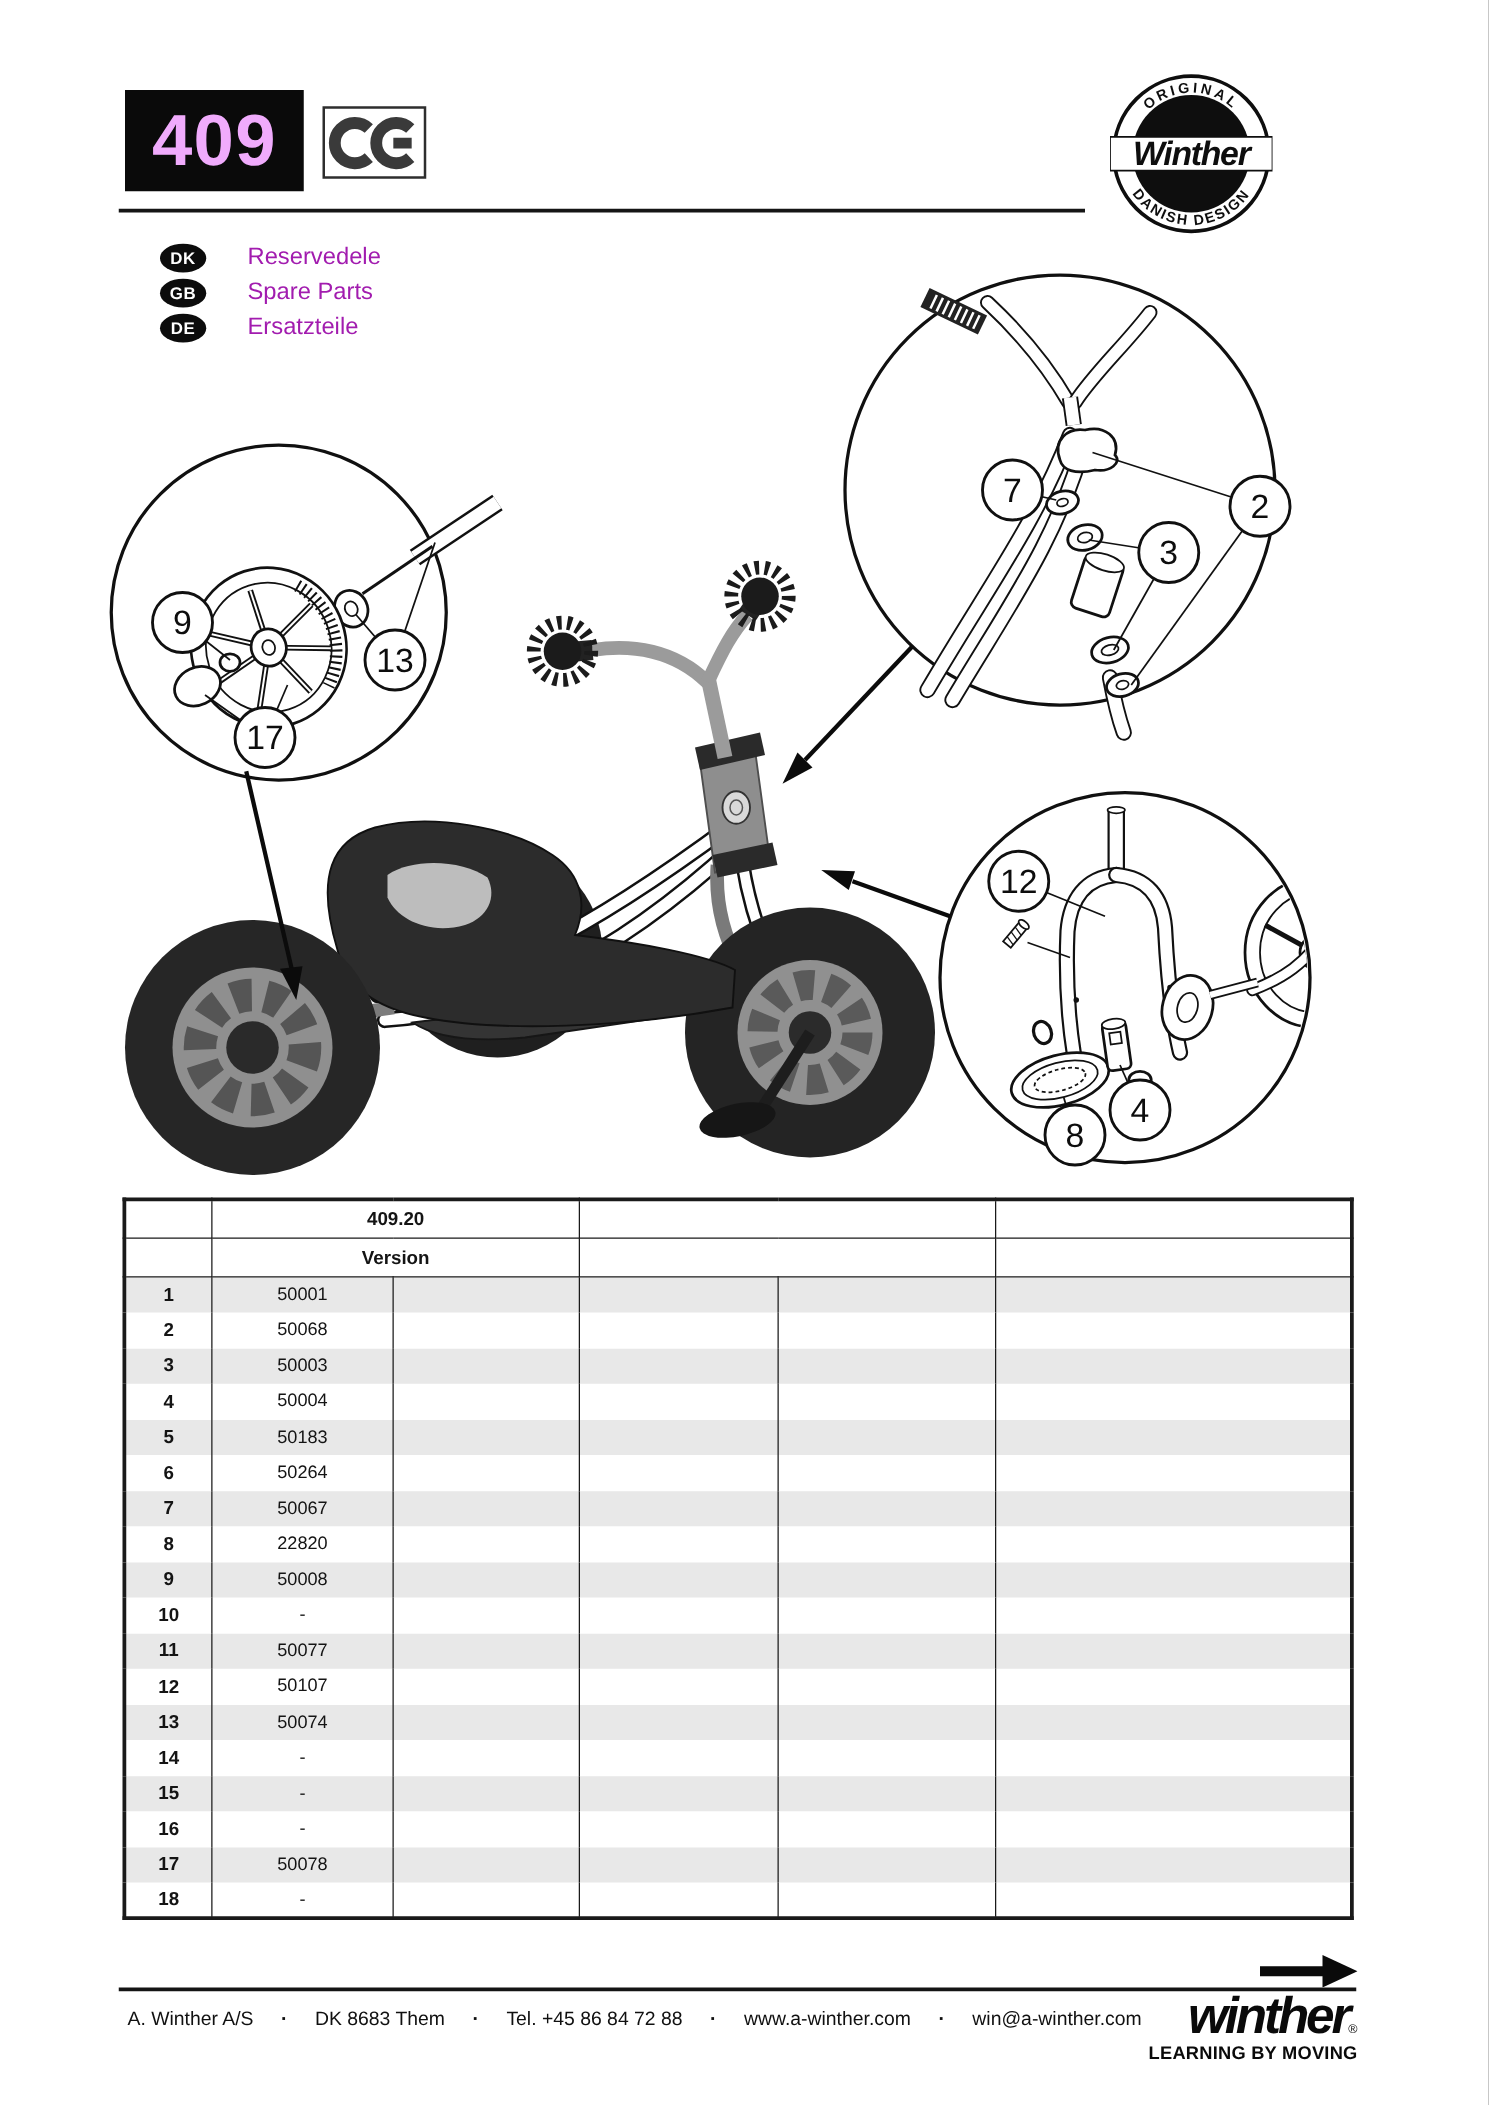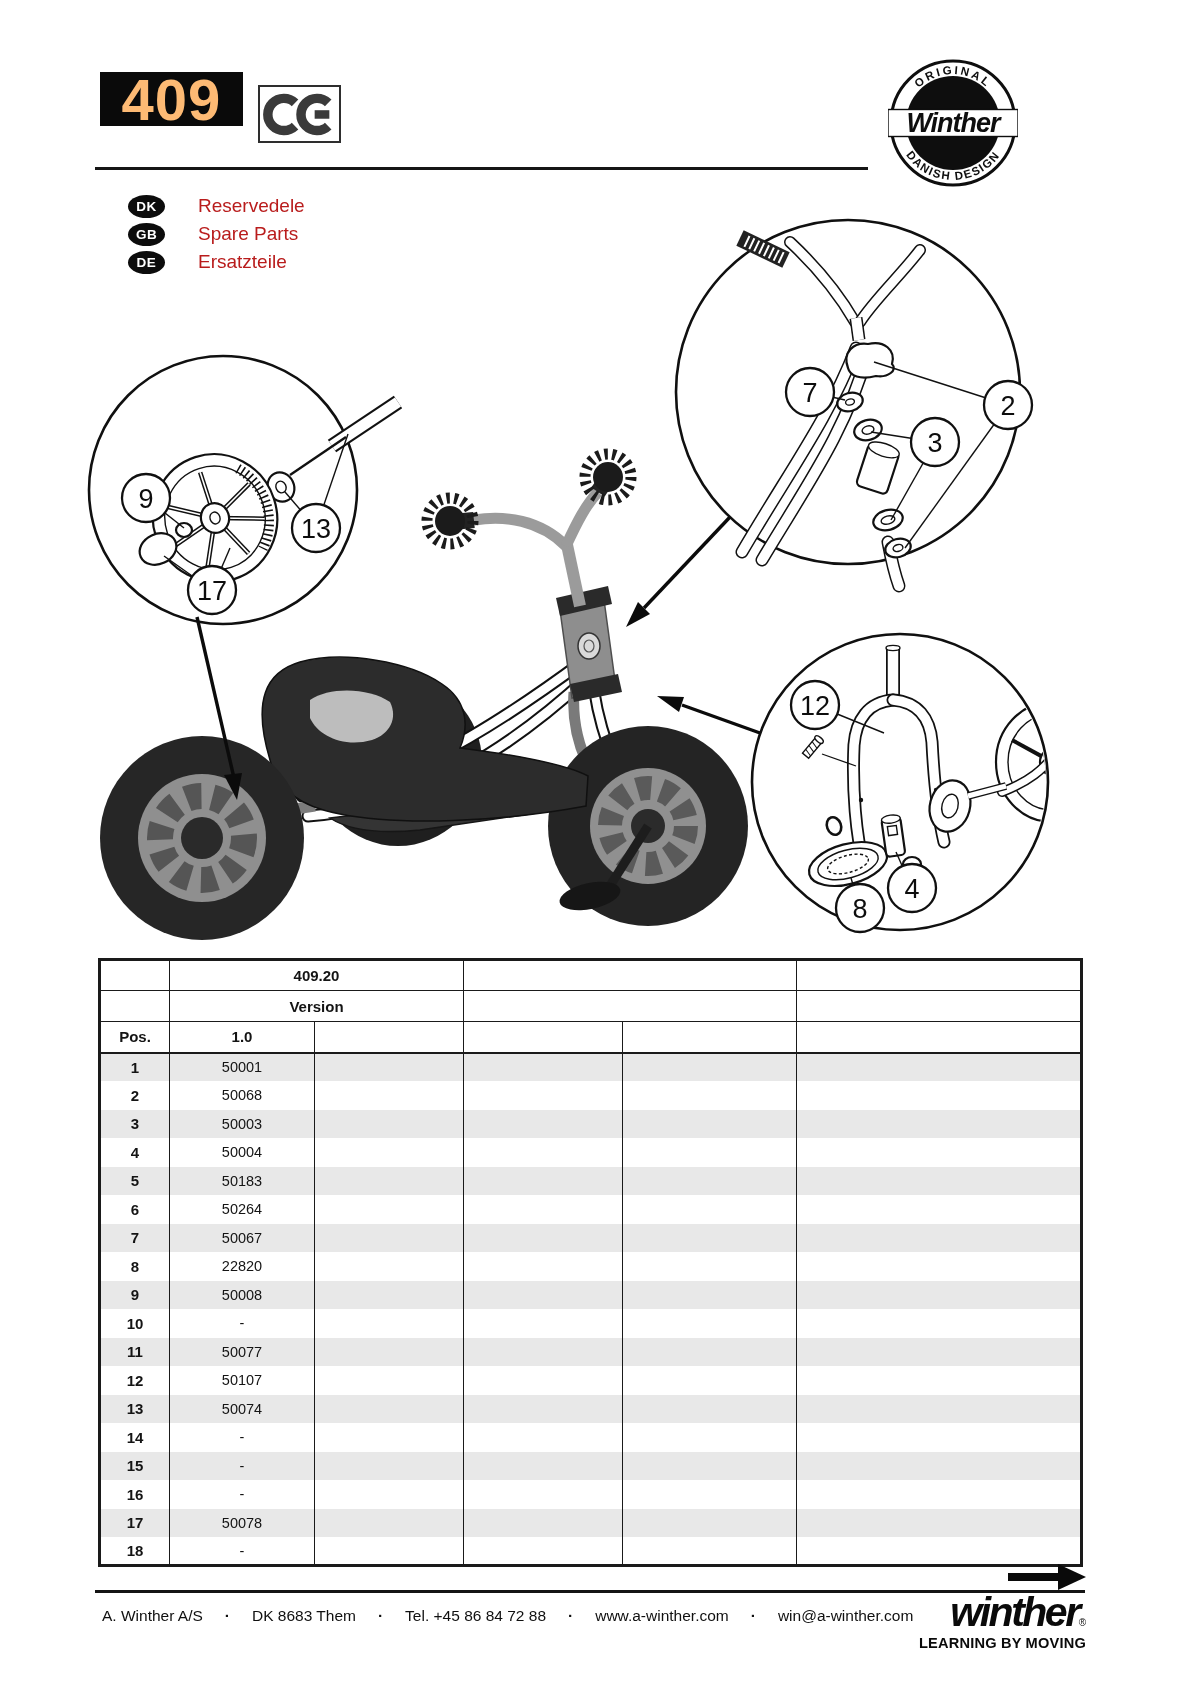--- a/index.html
+++ b/index.html
@@ -4,41 +4,41 @@
 <style>
   * { margin:0; padding:0; box-sizing:border-box; }
   html,body { background:#777; }
   .page {
     position:relative; width:1191px; height:1684px; margin:0 auto;
     background:#ffffff; overflow:hidden;
     font-family:"Liberation Sans", sans-serif; color:#111;
   }
   
   .model-box {
-    position:absolute; left:100px; top:72px; width:143px; height:54px;
-    background:#0a0a0a; color:#fdba74; font-size:58px; font-weight:bold;
+    position:absolute; left:100px; top:72px; width:143px; height:81px;
+    background:#0a0a0a; color:#f0abfc; font-size:58px; font-weight:bold;
     display:flex; align-items:center; justify-content:center; letter-spacing:1px;
   }
   .ce-box {
     position:absolute; left:258px; top:85px; width:83px; height:58px;
     border:2px solid #2e2e2e; background:#fff;
   }
   .header-rule {
     position:absolute; left:95px; top:167px; width:773px; height:3px; background:#151515;
   }
   .roundel { position:absolute; left:888px; top:58px; width:130px; height:130px; }
   .lang-list { position:absolute; left:128px; top:192px; }
   .lang-row { display:flex; align-items:center; height:28px; }
   .lang-badge {
     width:37px; height:23px; background:#0c0c0c; border-radius:50%;
     color:#fff; font-weight:bold; font-size:13.5px;
     display:flex; align-items:center; justify-content:center; letter-spacing:0.5px;
     flex:0 0 auto;
   }
-  .lang-label { margin-left:33px; font-size:19px; color:#b91c1c; }
+  .lang-label { margin-left:33px; font-size:19px; color:#a21caf; }
   
   .illustration { position:absolute; left:80px; top:180px; }
   .tube-out { fill:none; stroke:#111; stroke-linecap:round; }
   .tube-in  { fill:none; stroke:#fff; stroke-linecap:round; }
   .part     { fill:#fff; stroke:#111; stroke-width:2.2; }
   .part-thin{ fill:#fff; stroke:#111; stroke-width:1.4; }
   .ptr line { stroke:#111; stroke-width:1.4; }
   .detail-circle { fill:#fff; stroke:#101010; stroke-width:2.6; }
   .callout-circle { fill:#fff; stroke:#101010; stroke-width:2.3; }
   .callout-text {
@@ -412,28 +412,20 @@
         <td colspan="2">409.20</td>
         <td colspan="2"></td>
         <td></td>
       </tr>
       <tr class="hdr">
         <td></td>
         <td colspan="2">Version</td>
         <td colspan="2"></td>
         <td></td>
       </tr>
-      <tr class="hdr hdr3">
-        <th>Pos.</th>
-        <th>1.0</th>
-        <th></th>
-        <th></th>
-        <th></th>
-        <th></th>
-      </tr>
     </thead>
     <tbody>
         <tr class="striped">
           <td class="pos-cell">1</td>
           <td>50001</td>
           <td></td>
           <td></td>
           <td></td>
           <td></td>
         </tr>

